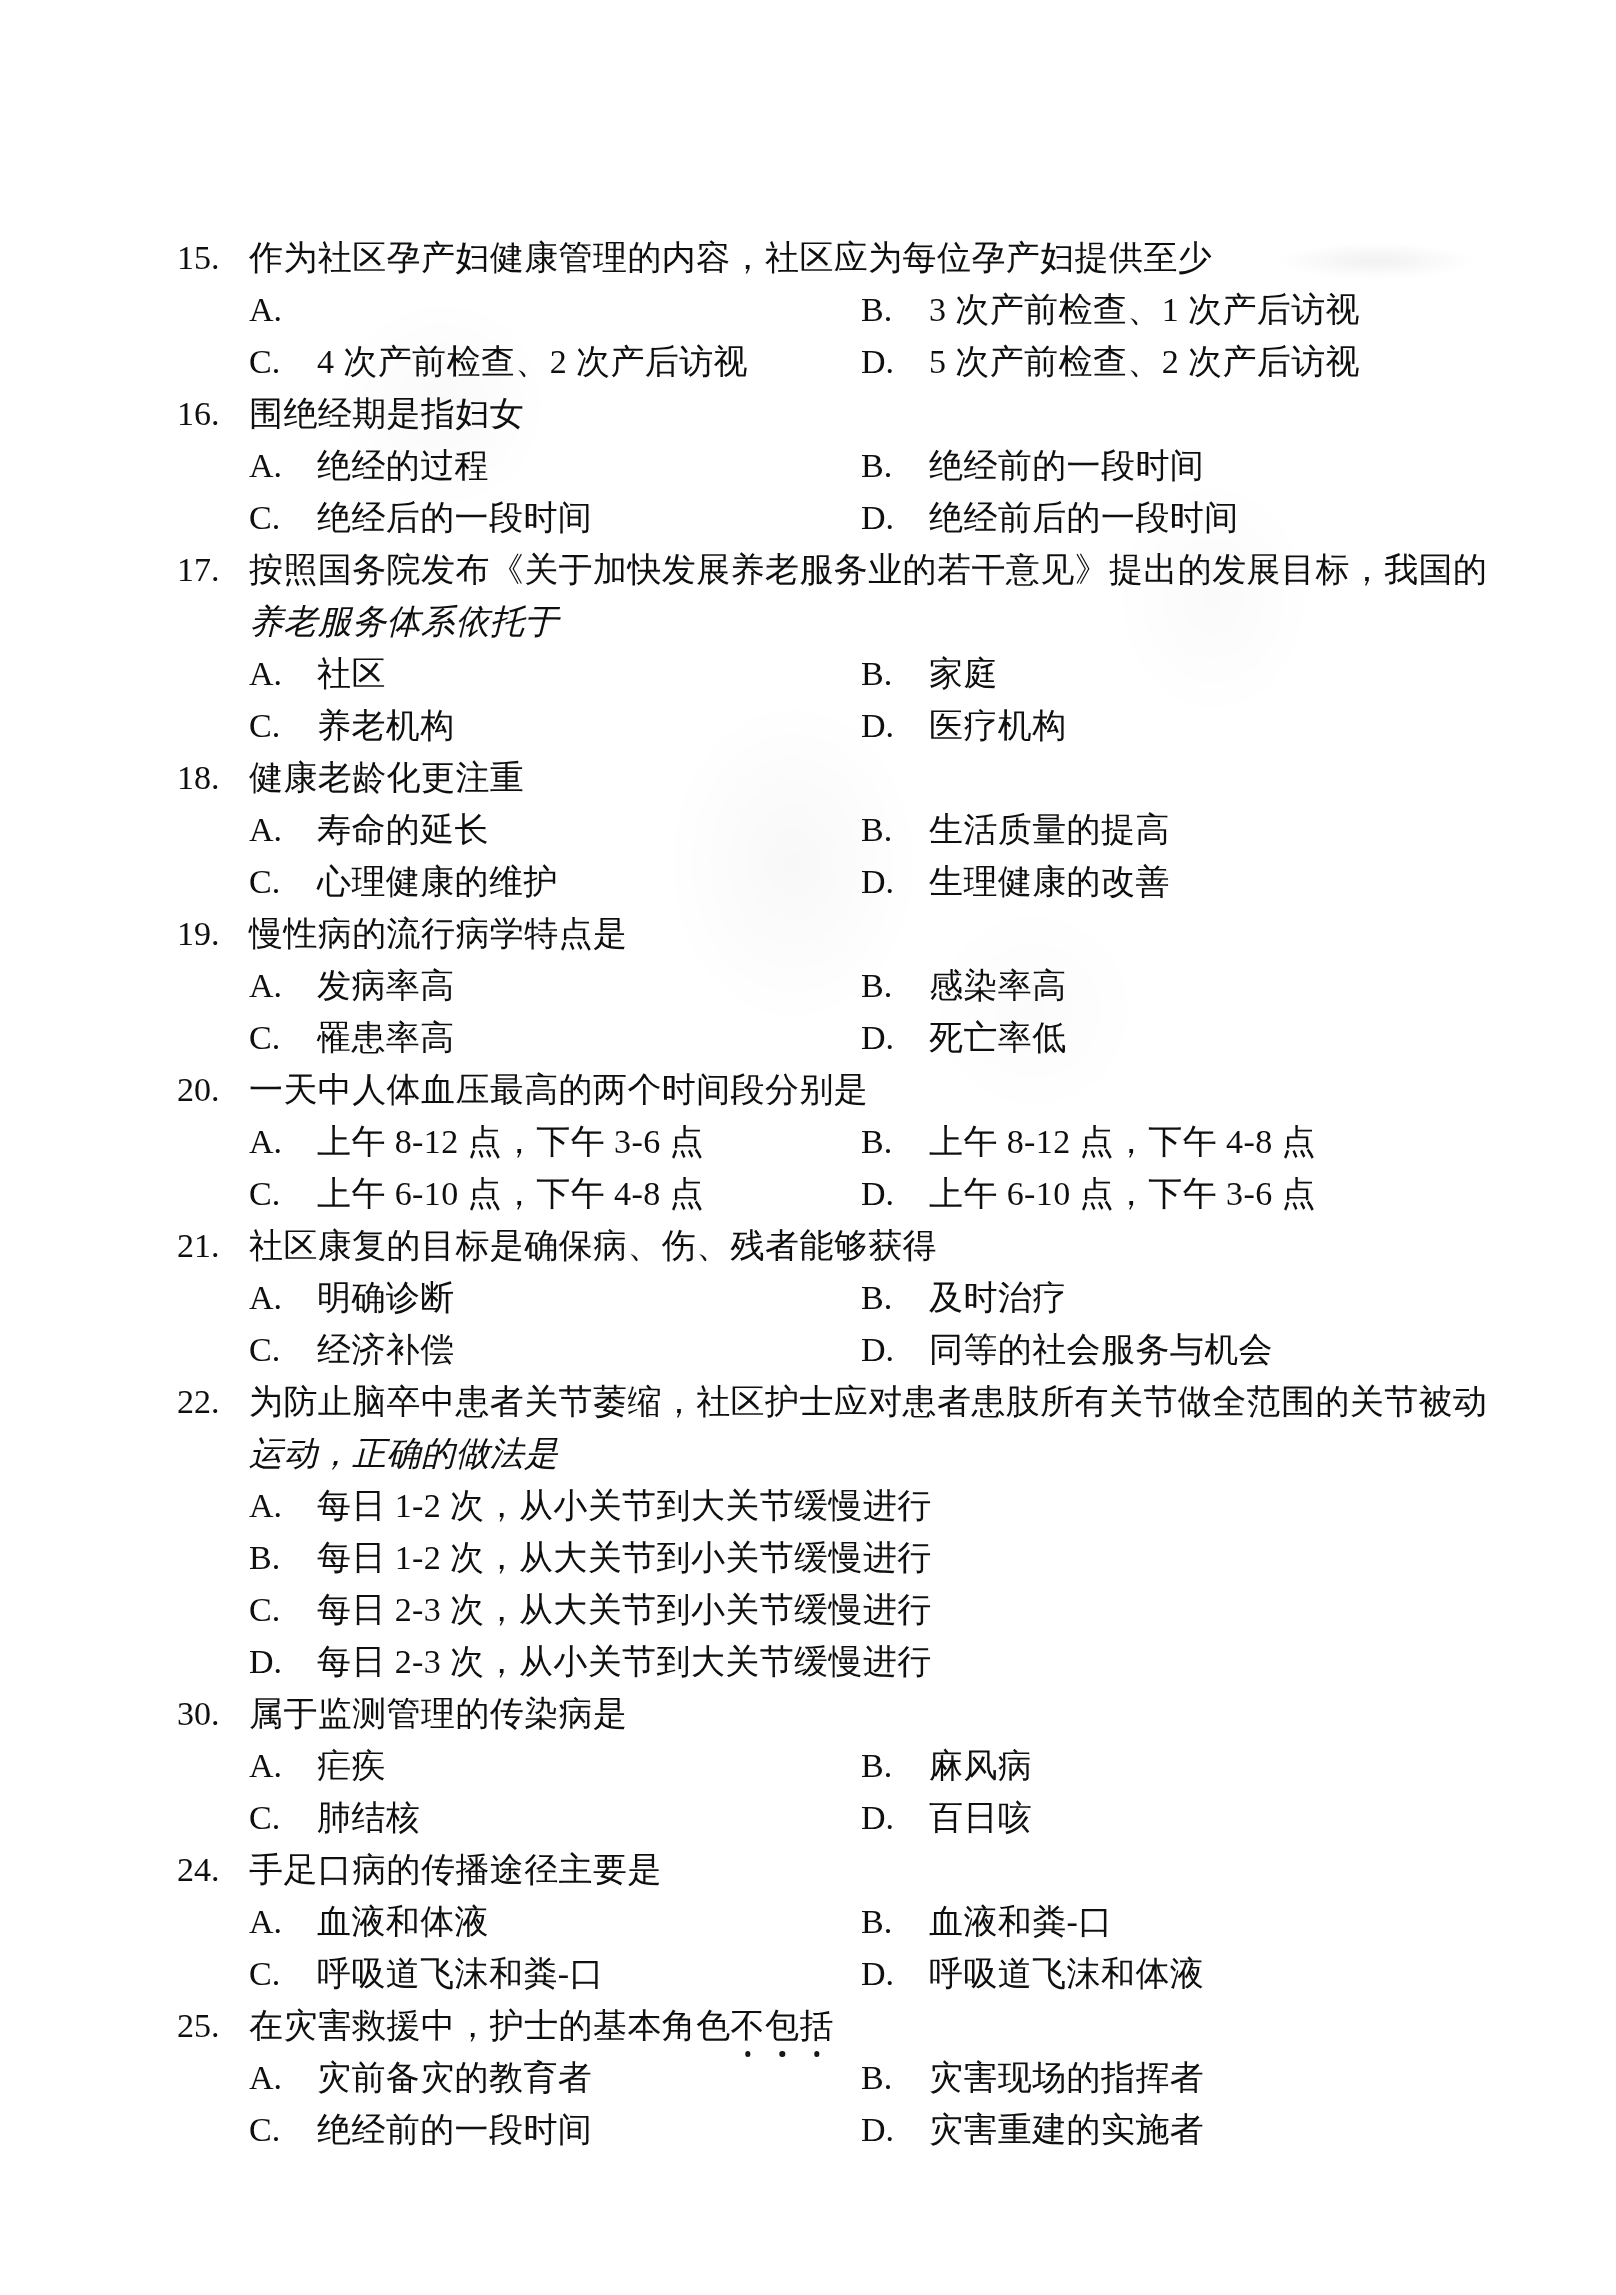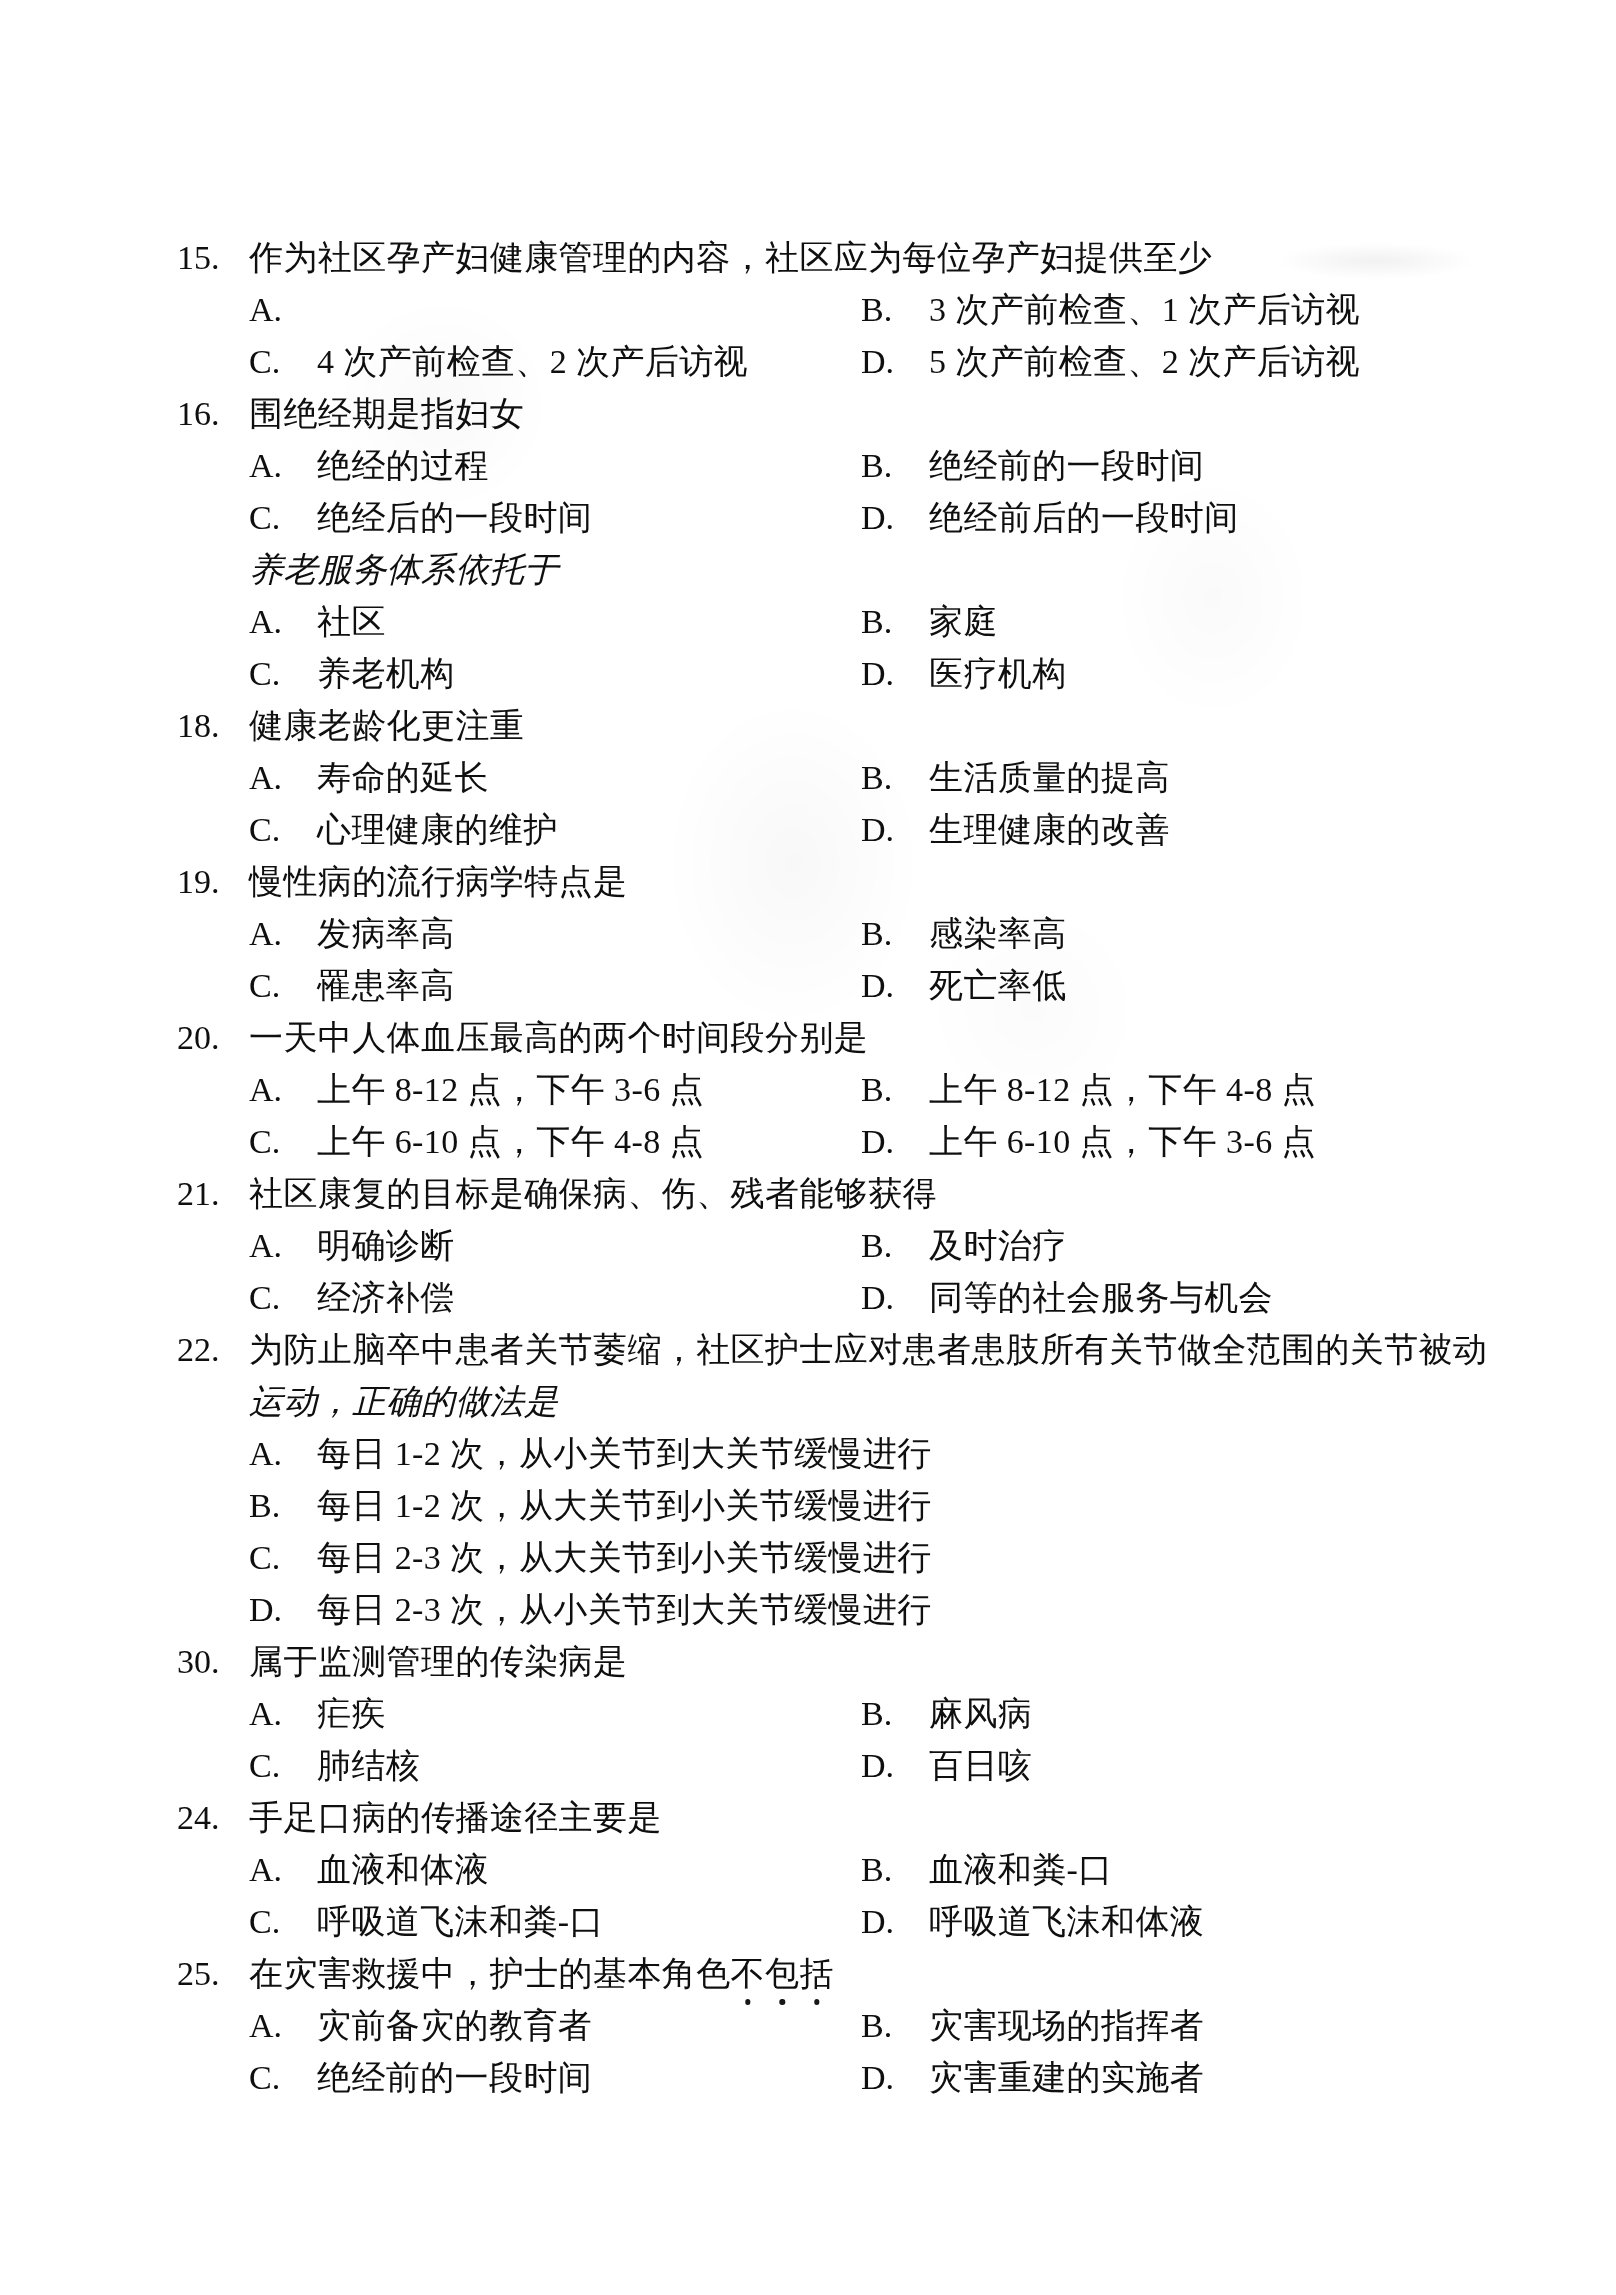--- a/index.html
+++ b/index.html
@@ -122,20 +122,24 @@
             <span class="opt-label">C.</span>
             <span class="opt-text">绝经后的一段时间</span>
           </span>
           <span class="cell c2">
             <span class="opt-label">D.</span>
             <span class="opt-text">绝经前后的一段时间</span>
           </span>
         </div>
       </div>
       <div class="q-block">
+        <div class="row q-head">
+          <span class="num">17.</span>
+          <span class="q-text">按照国务院发布《关于加快发展养老服务业的若干意见》提出的发展目标，我国的</span>
+        </div>
         <div class="row cont">
           <span class="q-text">养老服务体系依托于</span>
         </div>
         <div class="row opts">
           <span class="cell c1">
             <span class="opt-label">A.</span>
             <span class="opt-text">社区</span>
           </span>
           <span class="cell c2">
             <span class="opt-label">B.</span>

